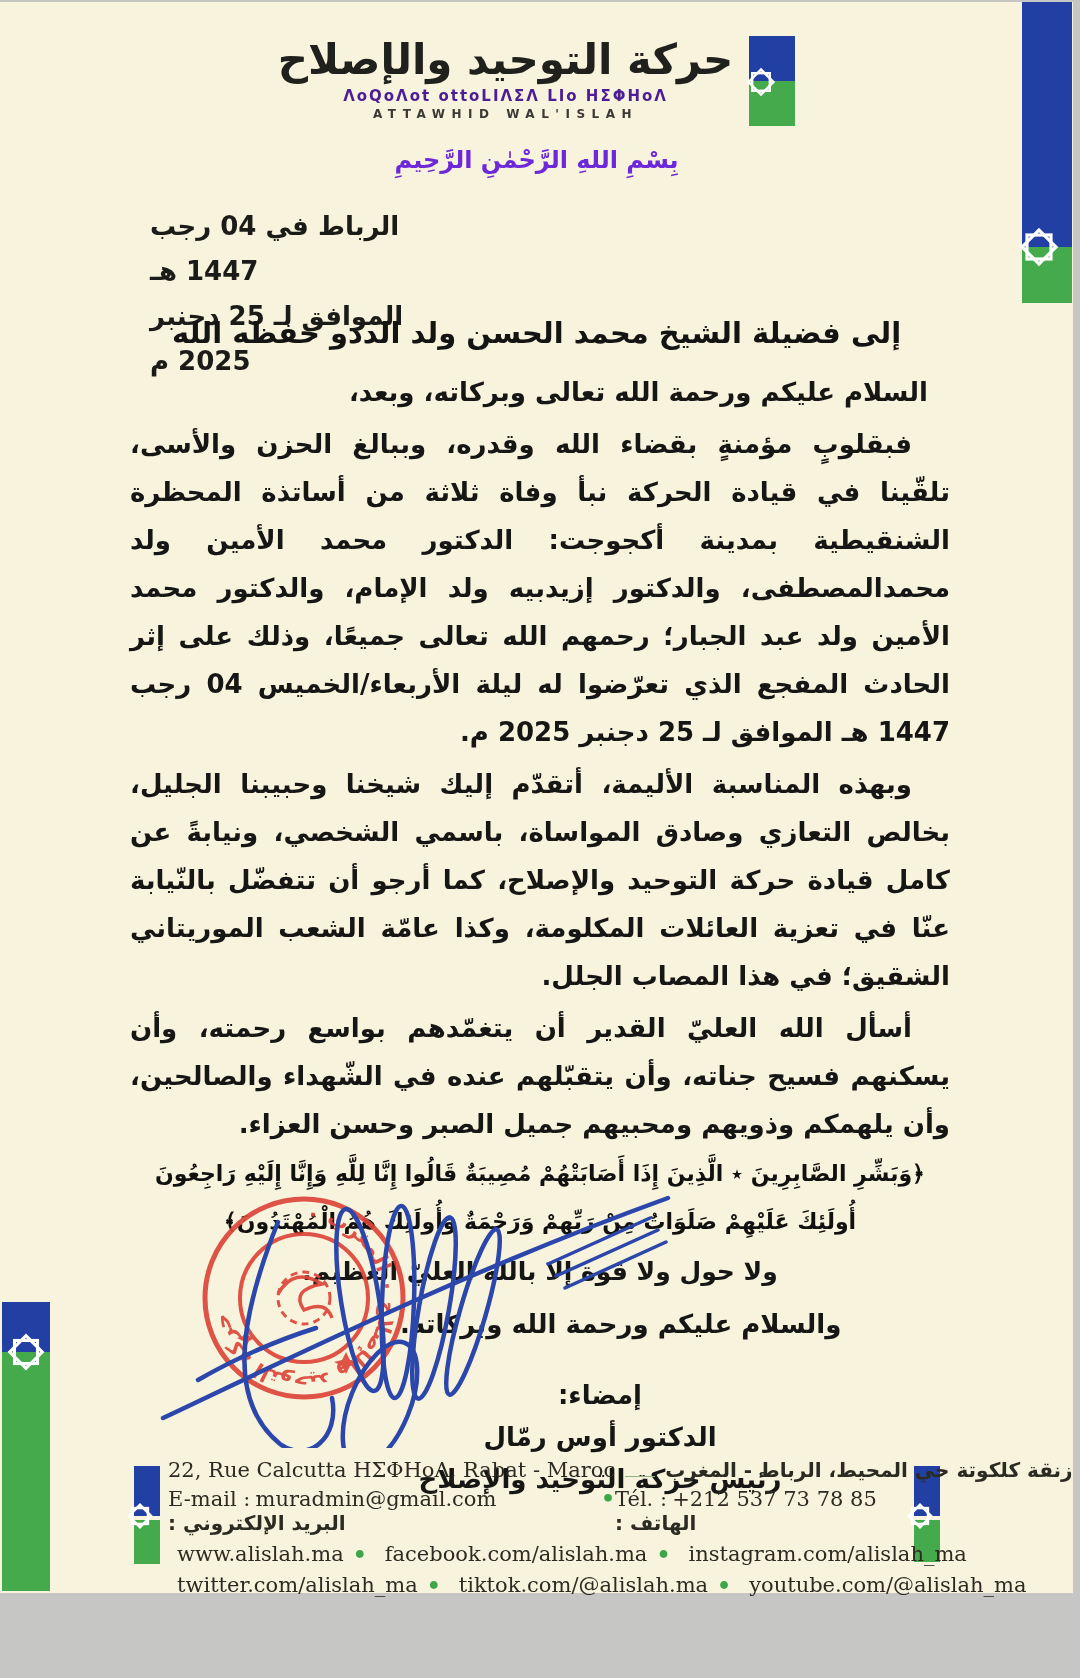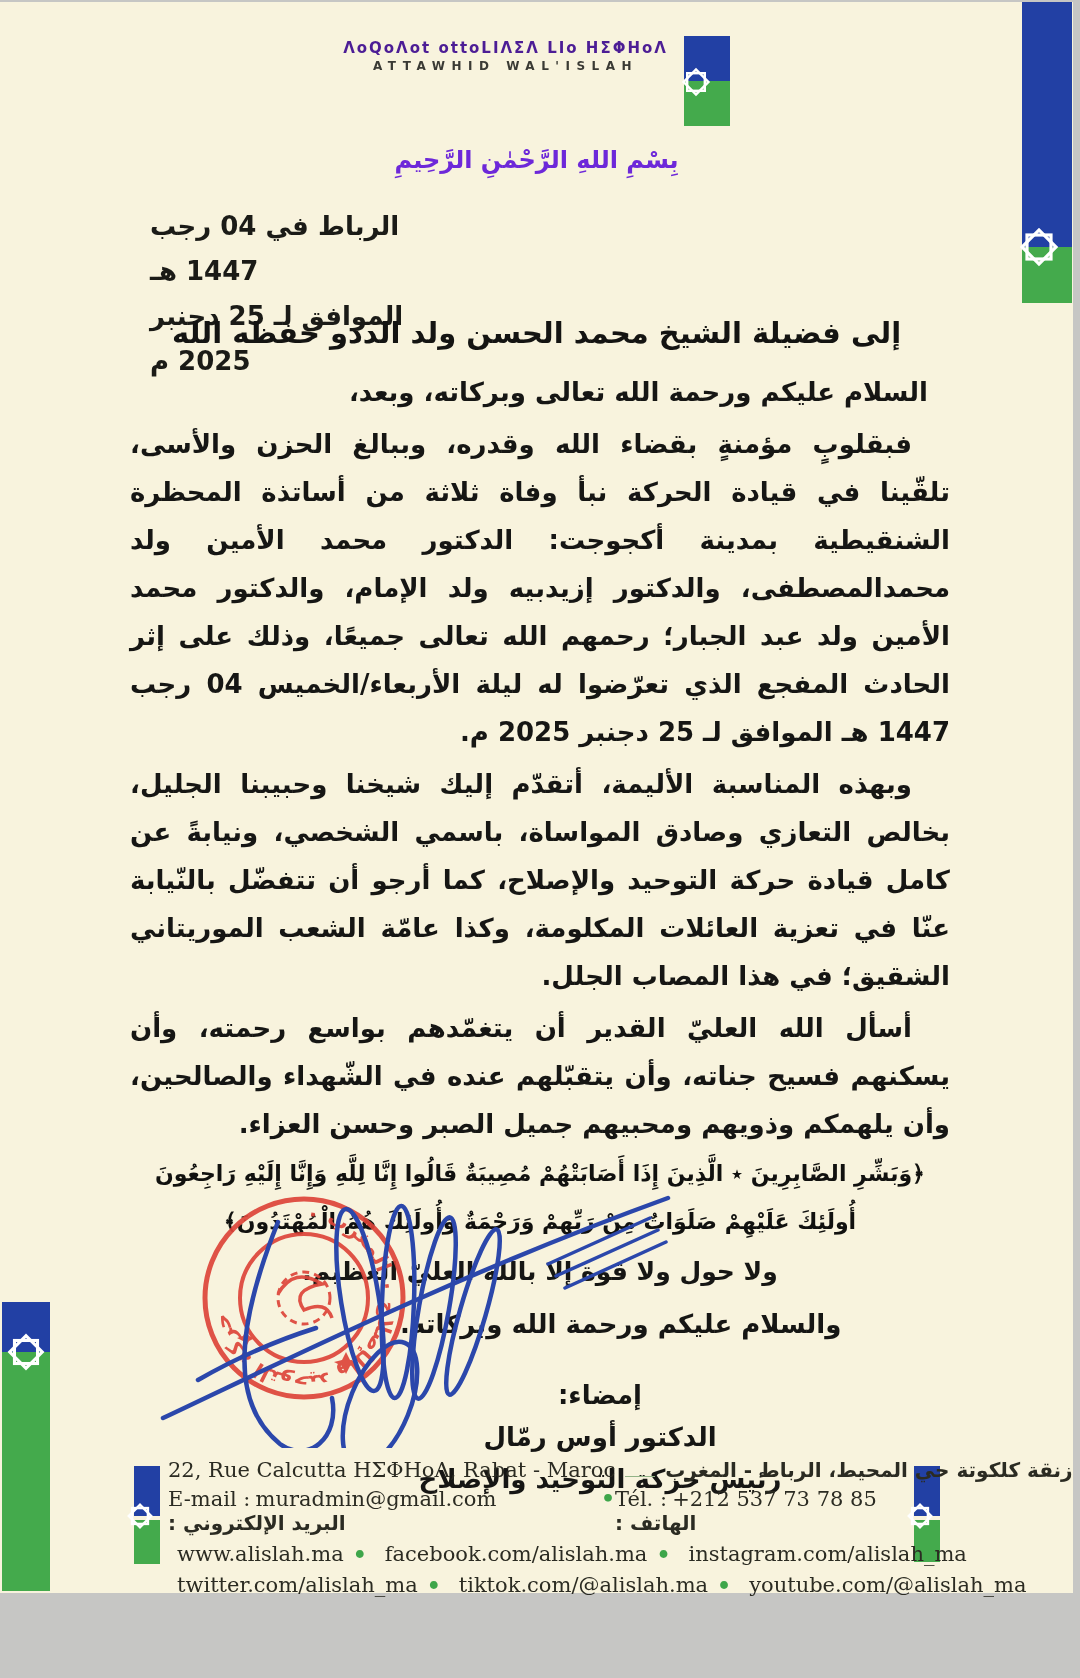--- a/index.html
+++ b/index.html
@@ -76,20 +76,21 @@
 
 <div class="strip blue" style="left:2px;top:1302px;width:48px;height:50px;"></div>
 <div class="strip green" style="left:2px;top:1352px;width:48px;height:239px;"></div>
 <svg class="star-orn" style="left:2px;top:1328px;" width="48" height="48" viewBox="0 0 50 50">
   <rect x="13" y="13" width="24" height="24" fill="none" stroke="#ffffff" stroke-width="3.2"></rect>
   <rect x="13" y="13" width="24" height="24" fill="none" stroke="#ffffff" stroke-width="3.2" transform="rotate(45 25 25)"></rect>
 </svg>
 
 <div class="header">
   <div class="org-text">
+    <div class="org-name-ar">حركة التوحيد والإصلاح</div>
     <div class="org-name-tif">ΛoQoΛot ottoLIΛΣΛ LIo ΗΣΦΗoΛ</div>
     <div class="org-name-lat">ATTAWHID WAL'ISLAH</div>
   </div>
   <div class="logo">
     <div class="lb blue"></div>
     <div class="lg green"></div>
     <svg width="40" height="40" viewBox="0 0 50 50">
       <rect x="14" y="14" width="22" height="22" fill="none" stroke="#ffffff" stroke-width="3"></rect>
       <rect x="14" y="14" width="22" height="22" fill="none" stroke="#ffffff" stroke-width="3" transform="rotate(45 25 25)"></rect>
     </svg>

